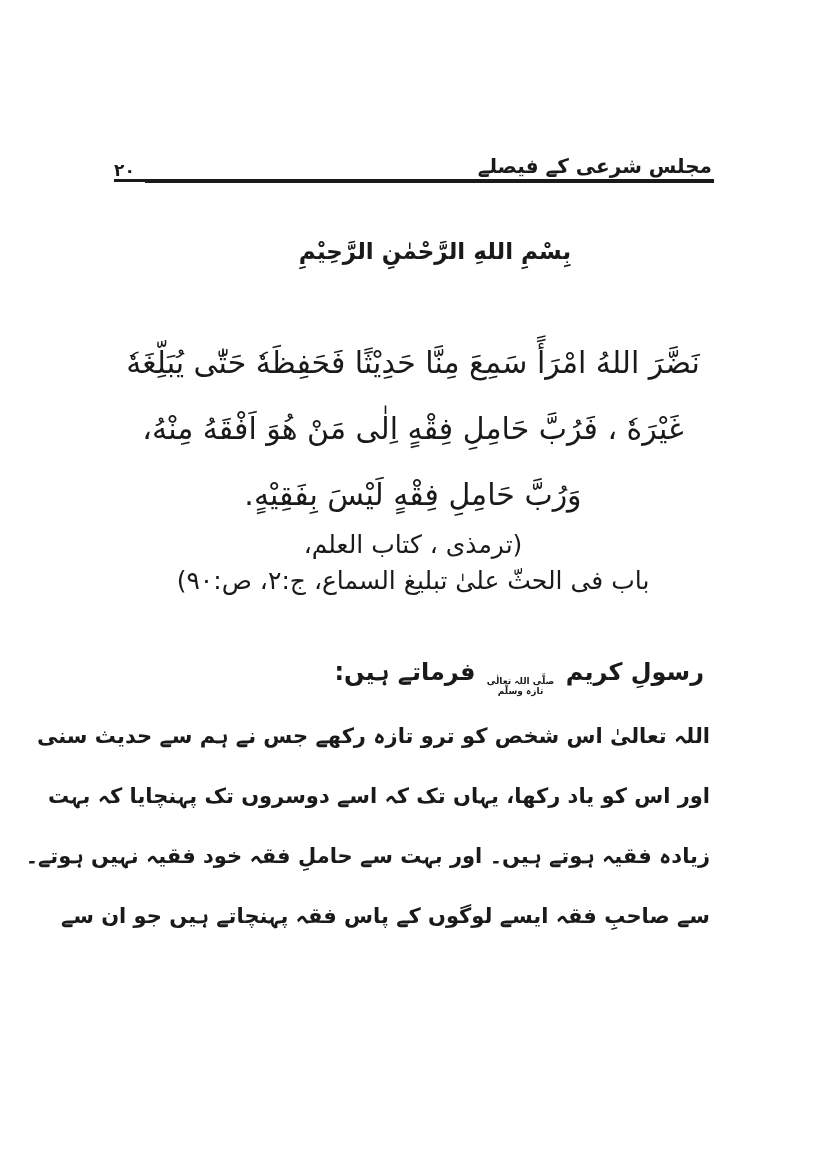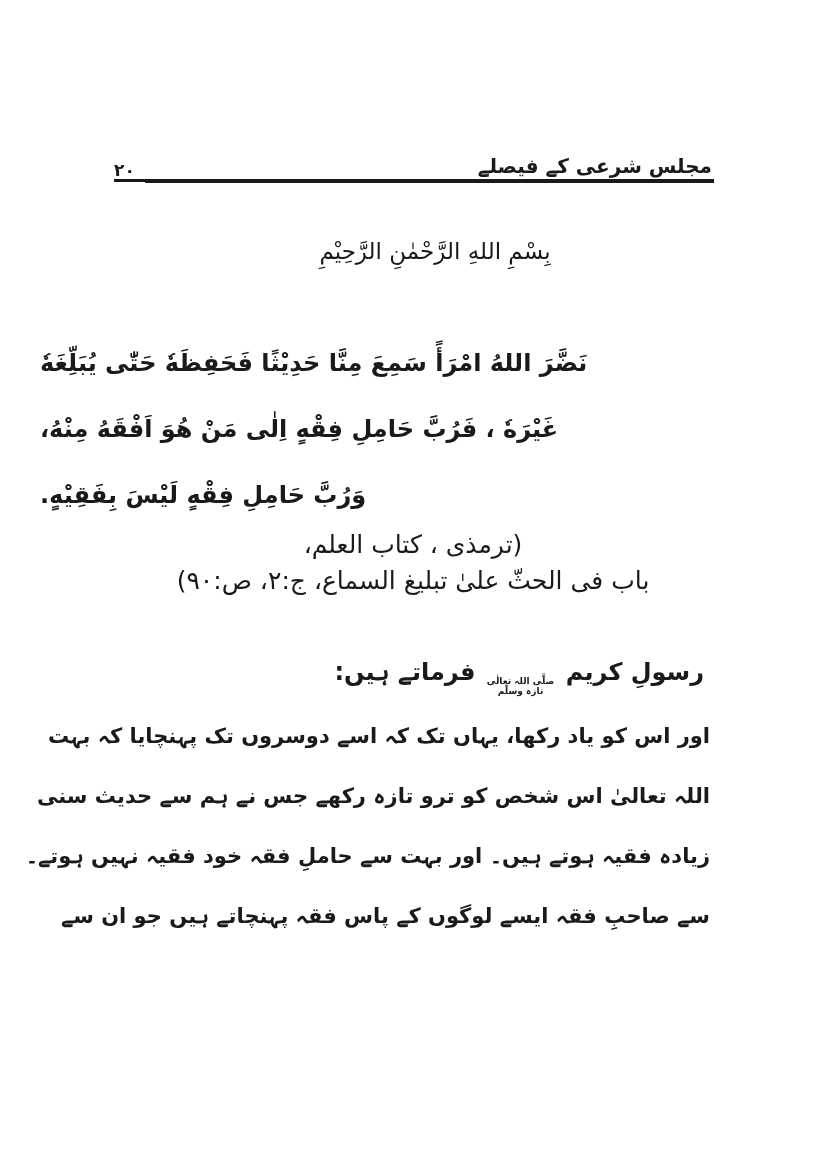--- a/index.html
+++ b/index.html
@@ -34,27 +34,27 @@
     white-space:nowrap;
   }
   .header-rule{
     position:absolute;top:179px;right:112px;left:114px;
     border-top:3px solid #1a1a1a;
   }
   
   .bismillah{
     position:absolute;top:238px;left:0;right:0;
     text-align:center;
-    font-size:23px;font-weight:normal;margin-left:44px;
+    font-size:23px;font-weight:bold;margin-left:44px;
   }
   
   .hadith{
     position:absolute;top:330px;left:40px;right:40px;
-    text-align:left;
-    font-size:24px;font-weight:bold;
+    text-align:center;
+    font-size:30px;font-weight:normal;
     line-height:66px;
   }
   
   .citation{
     position:absolute;top:527px;left:40px;right:40px;
     text-align:center;
     font-size:25px;
     line-height:36px;
   }
   
@@ -111,19 +111,19 @@
   <div class="urdu-intro">
     <span>رسولِ کریم</span>
     <span class="honorific">
       <span>صلَّی اللہ تعالٰی</span>
       <span>تازہ وسلَّم</span>
     </span>
     <span>فرماتے ہیں:</span>
   </div>
 
   <div class="urdu-para">
+    <div class="u-line">اللہ تعالیٰ اس شخص کو ترو تازہ رکھے جس نے ہم سے حدیث سنی</div>
     <div class="u-line">اور اس کو یاد رکھا، یہاں تک کہ اسے دوسروں تک پہنچایا کہ بہت</div>
-    <div class="u-line">اللہ تعالیٰ اس شخص کو ترو تازہ رکھے جس نے ہم سے حدیث سنی</div>
     <div class="u-line">زیادہ فقیہ ہوتے ہیں۔ اور بہت سے حاملِ فقہ خود فقیہ نہیں ہوتے۔</div>
     <div class="u-line">سے صاحبِ فقہ ایسے لوگوں کے پاس فقہ پہنچاتے ہیں جو ان سے</div>
   </div>
 
 </div>
 
 </body></html>

